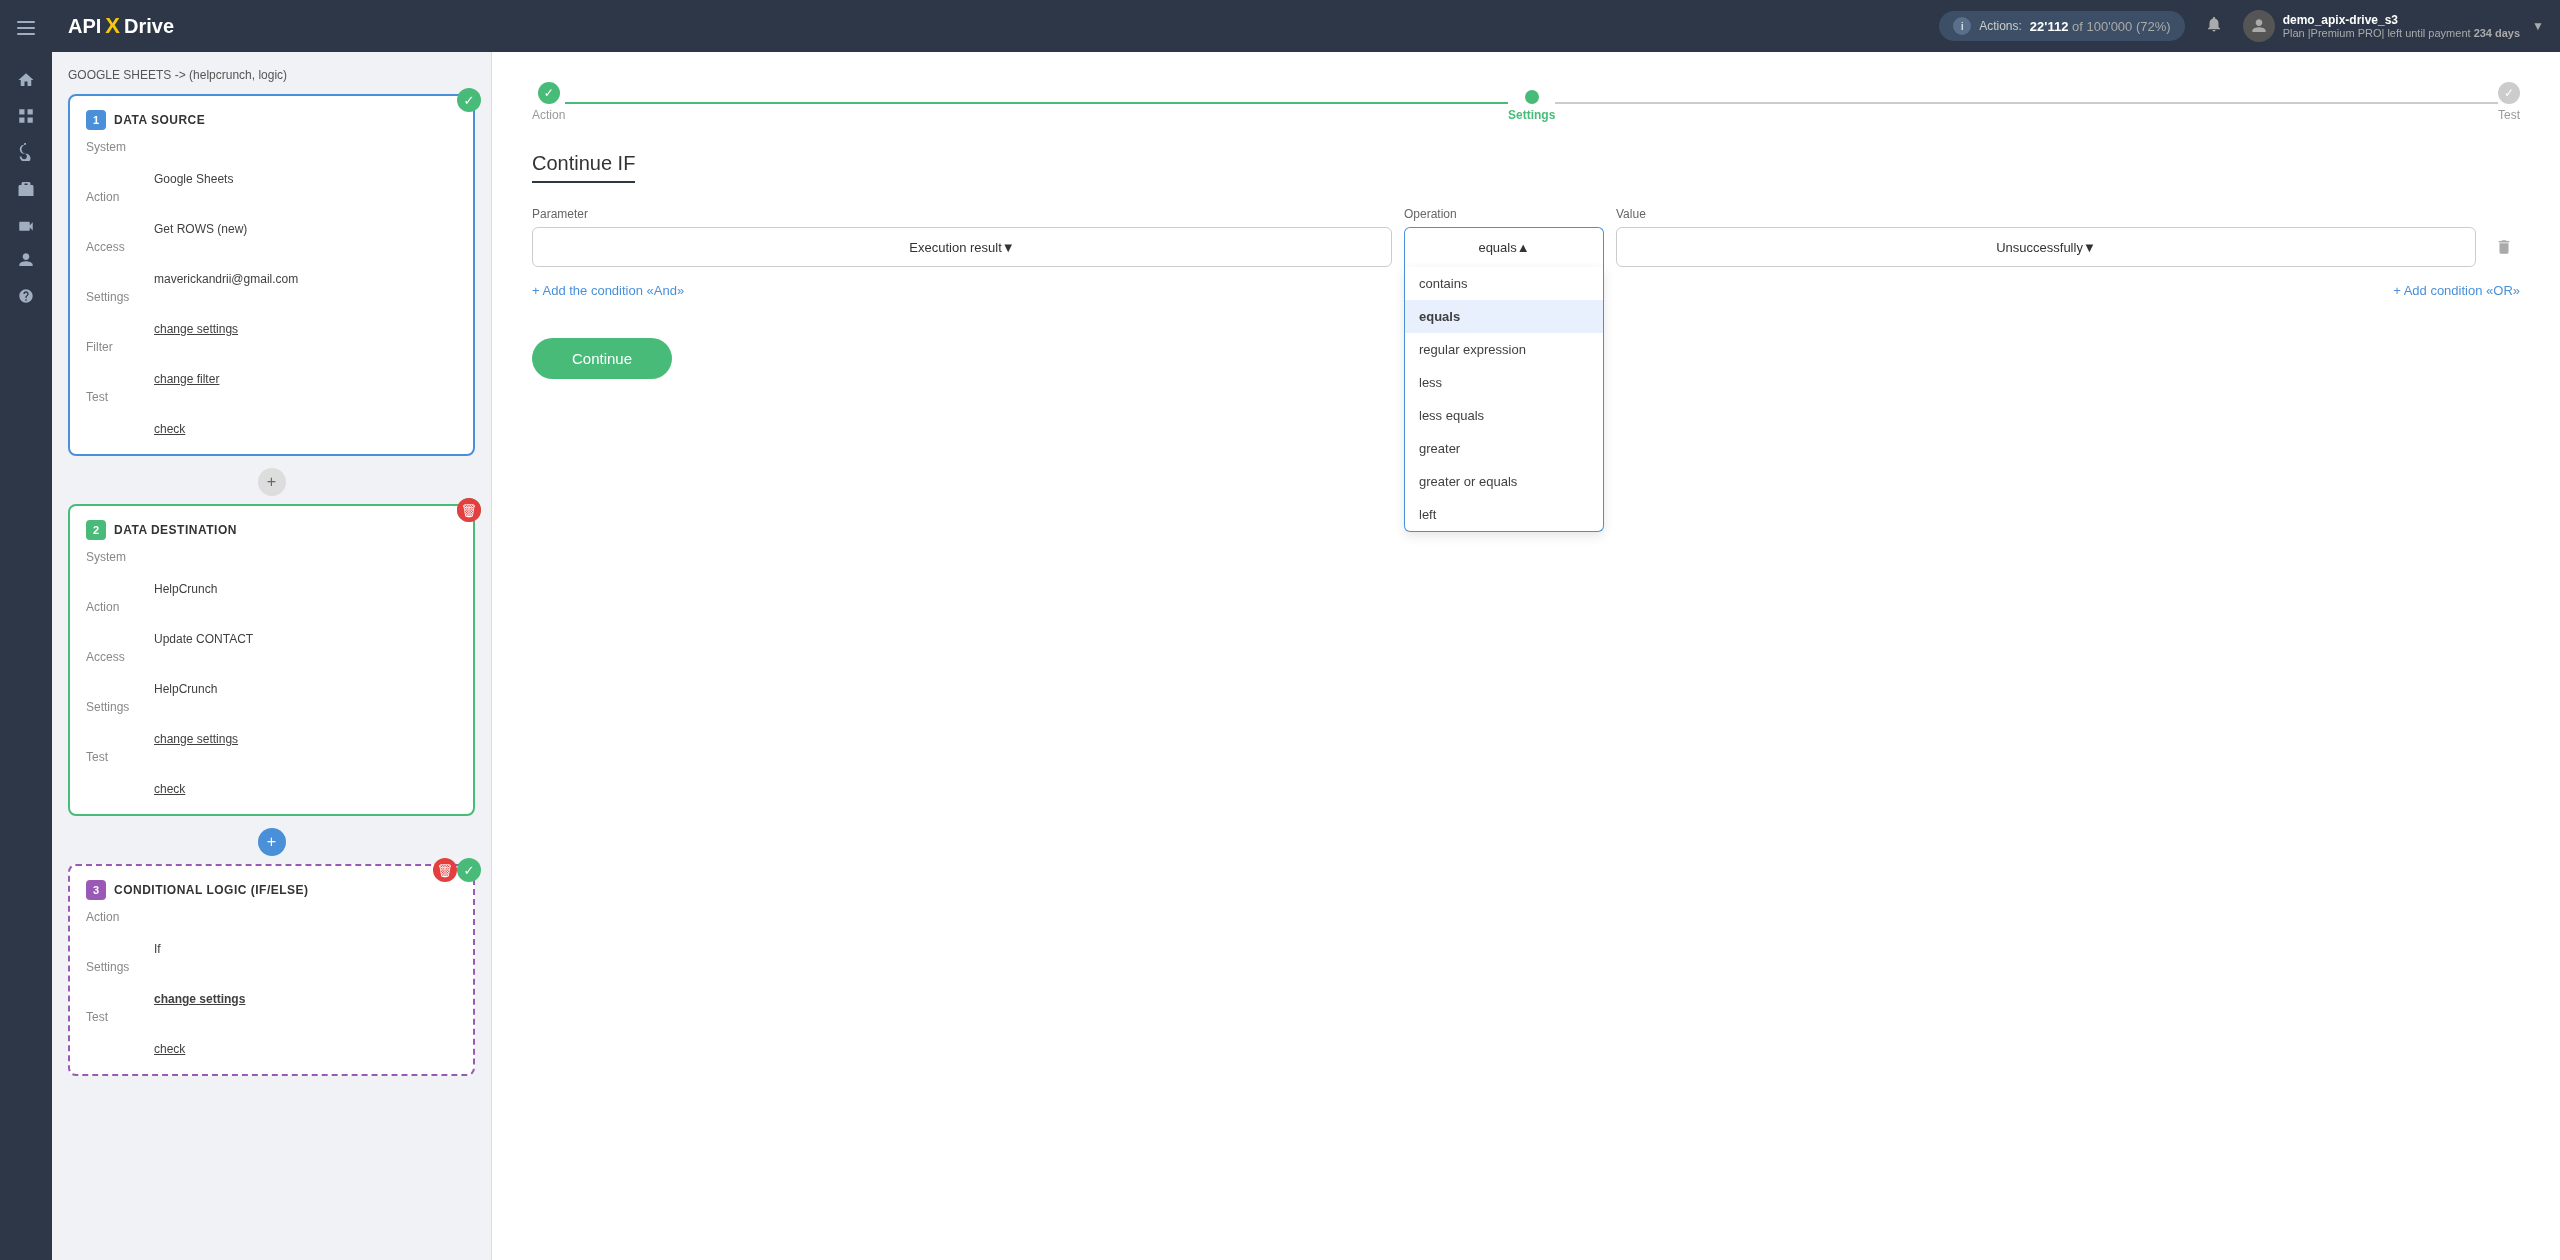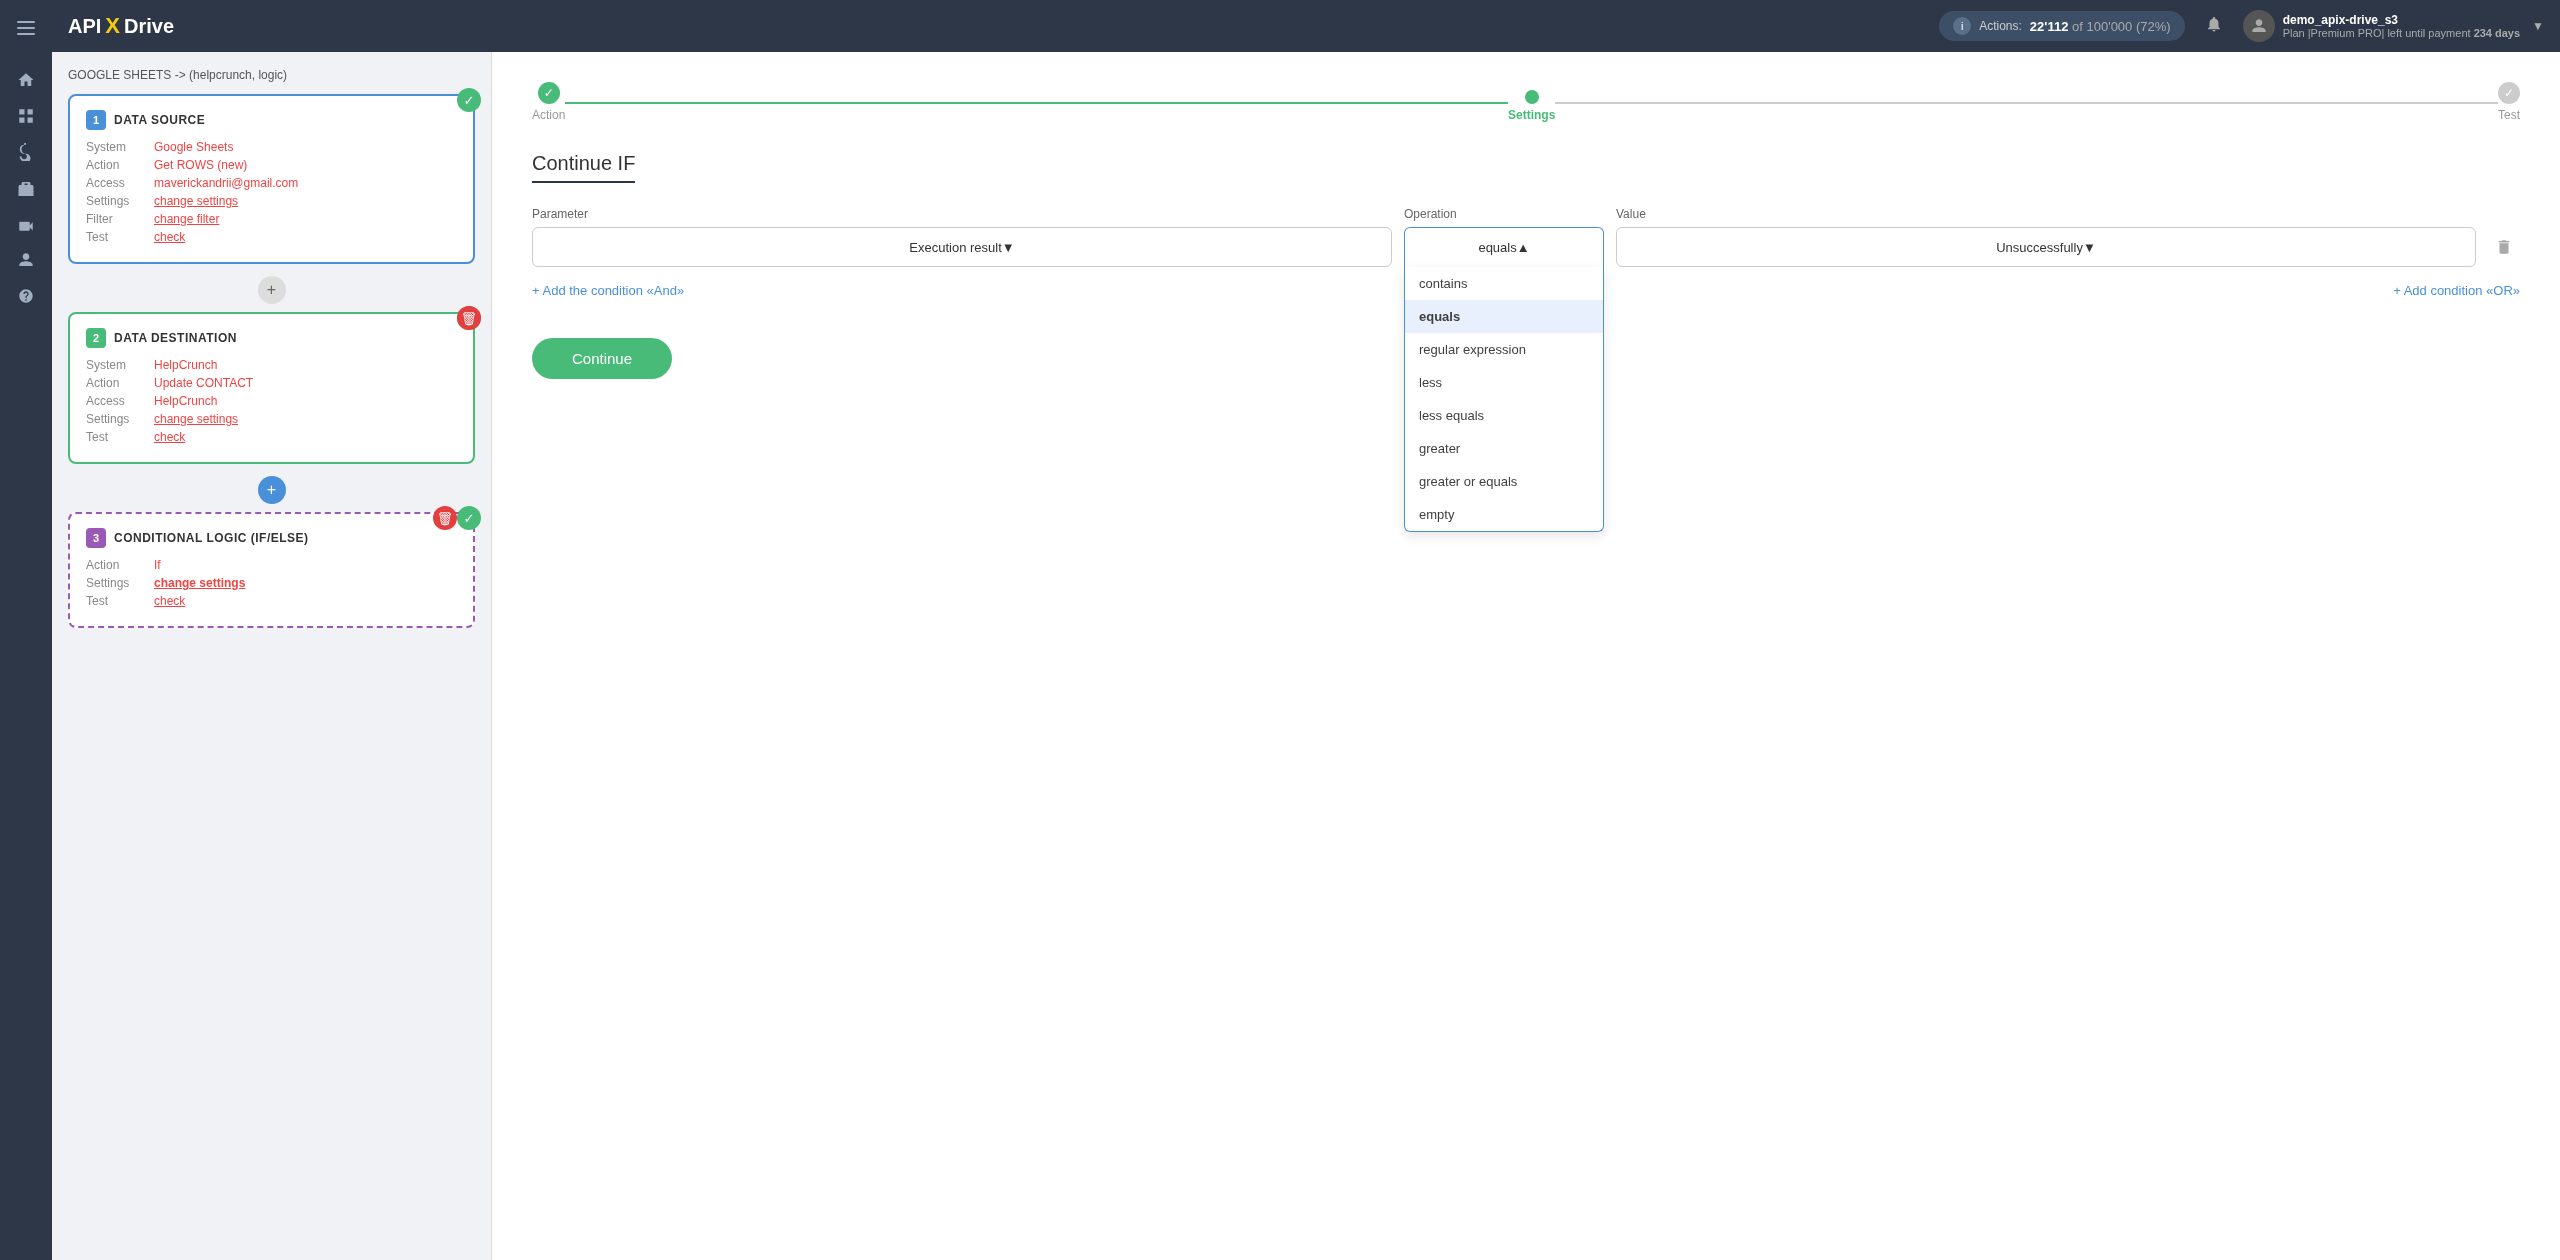--- a/index.html
+++ b/index.html
@@ -137,21 +137,21 @@
       cursor: pointer;
     }
 
     .card-row {
       display: flex;
       gap: 8px;
       margin-bottom: 4px;
       font-size: 12px;
     }
     .card-label { color: #888; min-width: 60px; }
-    .card-value { color: #ef4444; }
+    .card-value { color: #404040; margin-top: 32px; }
     .card-value.underline { text-decoration: underline; cursor: pointer; }
 
     .connect-dot {
       width: 28px; height: 28px;
       background: #ddd;
       border-radius: 50%;
       display: flex; align-items: center; justify-content: center;
       margin: 8px auto;
       color: #666; font-size: 16px;
       cursor: pointer;
@@ -511,21 +511,21 @@
           <span>▲</span>
         </div>
         <div class="dropdown-menu">
           <div class="dropdown-item">contains</div>
           <div class="dropdown-item selected">equals</div>
           <div class="dropdown-item">regular expression</div>
           <div class="dropdown-item">less</div>
           <div class="dropdown-item">less equals</div>
           <div class="dropdown-item">greater</div>
           <div class="dropdown-item">greater or equals</div>
-          <div class="dropdown-item">empty</div>
+          <div class="dropdown-item">left</div>
         </div>
       </div>
 
       <div class="value-block">
         <div class="condition-label">Value</div>
         <div class="select-box">
           <span>Unsuccessfully</span>
           <span>▼</span>
         </div>
       </div>

